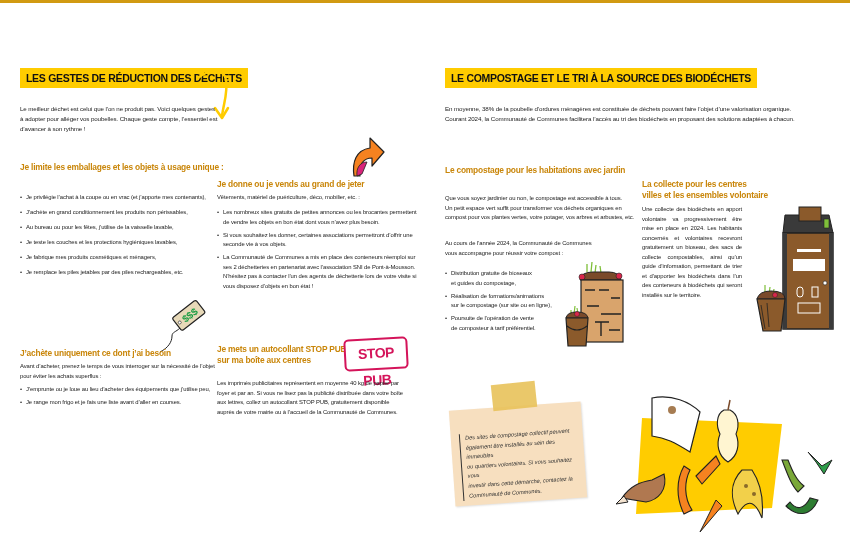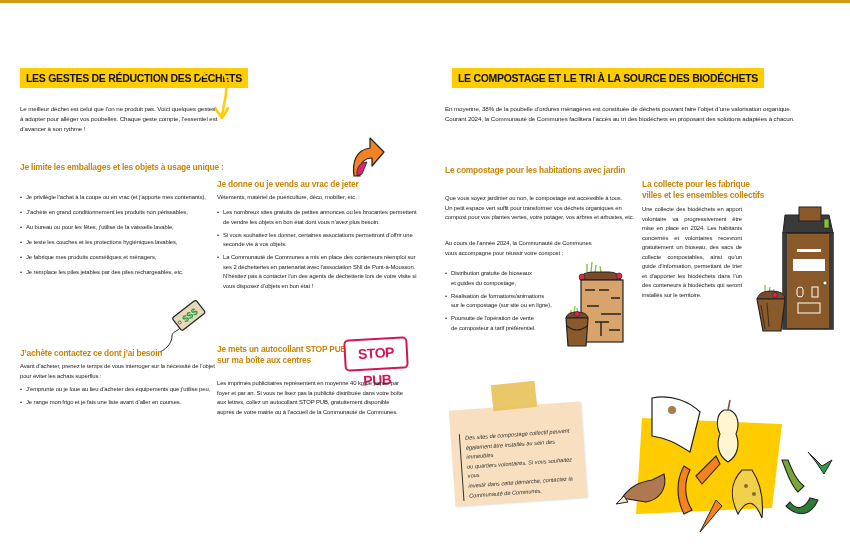--- a/index.html
+++ b/index.html
@@ -72,56 +72,56 @@
 
 <svg class="abs" style="left:158px; top:298px;" width="48" height="56" viewBox="0 0 48 56">
   <path d="M2 54 C 10 50, 14 44, 14 38 C 14 34, 18 34, 22 30" fill="none" stroke="#222" stroke-width="1"></path>
   <g transform="rotate(-38 30 18)">
     <rect x="16" y="10" width="30" height="16" rx="2" fill="#e7d9b8" stroke="#222" stroke-width="1.2"></rect>
     <circle cx="19.5" cy="18" r="1.5" fill="#fff" stroke="#222" stroke-width="0.6"></circle>
     <text x="32" y="22" text-anchor="middle" font-size="10" font-weight="bold" fill="#1e9e45" font-family="Liberation Sans, sans-serif">$$$</text>
   </g>
 </svg>
 
-<div class="abs sub" style="left:20px; top:348px;">J’achète contactez ce dont j’ai besoin</div>
+<div class="abs sub" style="left:20px; top:348px;">J’achète uniquement ce dont j’ai besoin</div>
 <div class="abs txt" style="left:20px; top:362px; width:200px;">
   <div>Avant d’acheter, prenez le temps de vous interroger sur la nécessité de l’objet</div>
   <div>pour éviter les achats superflus :</div>
 </div>
 <ul class="abs bul gap3" style="left:20px; top:385px; width:200px;">
   <li>J’emprunte ou je loue au lieu d’acheter des équipements que j’utilise peu,</li>
   <li>Je range mon frigo et je fais une liste avant d’aller en courses.</li>
 </ul>
 
 <svg class="abs" style="left:350px; top:134px;" width="38" height="44" viewBox="0 0 38 44">
   <path d="M4 42 C 2 28, 6 16, 20 14 L 20 4 L 34 18 L 22 32 L 22 24 C 14 24, 8 30, 10 42 Z" fill="#f58220" stroke="#222" stroke-width="1.2" stroke-linejoin="round"></path>
   <path d="M7 42 C 6 34, 10 28, 17 28 L 12 40 Z" fill="#d9247a" stroke="#222" stroke-width="0.8"></path>
 </svg>
 
-<div class="abs sub" style="left:217px; top:179px;">Je donne ou je vends au vrac de jeter</div>
+<div class="abs sub" style="left:217px; top:179px;">Je donne ou je vends au grand de jeter</div>
 <div class="abs txt" style="left:217px; top:193px; width:200px;">Vêtements, matériel de puériculture, déco, mobilier, etc. :</div>
 <ul class="abs bul gap3" style="left:217px; top:208px; width:200px;">
   <li>Les nombreux sites gratuits de petites annonces ou les brocantes permettent de vendre les objets en bon état dont vous n’avez plus besoin.</li>
   <li>Si vous souhaitez les donner, certaines associations permettront d’offrir une seconde vie à vos objets.</li>
   <li>La Communauté de Communes a mis en place des conteneurs réemploi sur ses 2 déchetteries en  partenariat avec l’association SNI de Pont-à-Mousson. N’hésitez pas à contacter l’un des agents de déchetterie lors de votre visite si vous disposez d’objets en bon état !</li>
 </ul>
 
 <div class="abs sub" style="left:217px; top:344px;">
   <div>Je mets un autocollant STOP PUB</div>
   <div>sur ma boîte aux centres</div>
 </div>
 <div class="stoppub">STOP PUB</div>
 <div class="abs txt" style="left:217px; top:379px; width:205px;">
   <div>Les imprimés publicitaires représentent en moyenne 40 kg de papier par</div>
   <div>foyer et par an. Si vous ne lisez pas la publicité distribuée dans votre boîte</div>
   <div>aux lettres, collez un autocollant STOP PUB, gratuitement disponible</div>
   <div>auprès de votre mairie ou à l’accueil de la Communauté de Communes.</div>
 </div>
 
-<div class="section-title" style="left:445px; top:68px;margin-left:7px;">LE COMPOSTAGE ET LE TRI À LA SOURCE DES BIODÉCHETS</div>
+<div class="section-title" style="left:445px; top:68px;">LE COMPOSTAGE ET LE TRI À LA SOURCE DES BIODÉCHETS</div>
 <div class="abs intro" style="left:445px; top:104px; width:400px;">
   <div>En moyenne, 38% de la poubelle d’ordures ménagères est constituée de déchets pouvant faire l’objet d’une valorisation organique.</div>
   <div>Courant 2024, la Communauté de Communes facilitera l’accès au tri des biodéchets en proposant des solutions adaptées à chacun.</div>
 </div>
 
 <div class="abs sub" style="left:445px; top:165px;">Le compostage pour les habitations avec jardin</div>
 <div class="abs txt" style="left:445px; top:194px; width:200px;">
   <div>Que vous soyez jardinier ou non, le compostage est accessible à tous.</div>
   <div>Un petit espace vert suffit pour transformer vos déchets organiques en</div>
   <div>compost pour vos plantes vertes, votre potager, vos arbres et arbustes, etc.</div>
@@ -144,22 +144,22 @@
   <rect x="16" y="18" width="42" height="62" fill="#d9a46c" stroke="#222" stroke-width="1.2"></rect>
   <path d="M20 28 H30 M34 28 H44 M46 36 H55 M22 44 H34 M36 52 H56 M30 60 H44 M36 60 V74 M44 68 H55" stroke="#222" stroke-width="1.4"></path>
   <path d="M6 52 L6 48 M9 52 L10 44 M13 52 L12 46" stroke="#7fbf3a" stroke-width="1.2"></path>
   <path d="M1 56 Q 2 50 12 50 Q 22 50 23 56 Z" fill="#7a4a2a" stroke="#222" stroke-width="1"></path>
   <circle cx="12" cy="52" r="2.5" fill="#d9274b" stroke="#222" stroke-width="0.5"></circle>
   <path d="M1 56 L 23 56 L 21 84 L 3 84 Z" fill="#8b5a2b" stroke="#222" stroke-width="1.2"></path>
   <path d="M2 64 Q 12 72 22 64" fill="none" stroke="#222" stroke-width="1.2"></path>
 </svg>
 
 <div class="abs sub" style="left:642px; top:179px;">
-  <div>La collecte pour les fabrique</div>
-  <div>villes et les ensembles collectifs</div>
+  <div>La collecte pour les centres</div>
+  <div>villes et les ensembles volontaire</div>
 </div>
 <div class="abs txt justify" style="left:642px; top:205px; width:100px;">Une collecte des biodéchets en apport volontaire va progressivement être mise en place en 2024. Les habitants concernés et volontaires recevront gratuitement un bioseau, des sacs de collecte compostables, ainsi qu’un guide d’information, permettant de trier et d’apporter les biodéchets dans l’un des conteneurs à biodéchets qui seront installés sur le territoire.</div>
 
 <svg class="abs" style="left:755px; top:203px;" width="90" height="130" viewBox="0 0 90 130">
   <path d="M30 12 L 74 12 L 78 30 L 28 30 Z" fill="#3a3a3a" stroke="#222" stroke-width="1"></path>
   <rect x="44" y="4" width="22" height="14" fill="#8b5a2b" stroke="#222" stroke-width="1"></rect>
   <rect x="69" y="16" width="5" height="9" fill="#7fbf3a" stroke="#222" stroke-width="0.6"></rect>
   <rect x="28" y="30" width="50" height="96" fill="#8b5a2b" stroke="#222" stroke-width="1.5"></rect>
   <rect x="28" y="30" width="4" height="96" fill="#3a3a3a"></rect>
   <rect x="74" y="30" width="4" height="96" fill="#3a3a3a"></rect>

